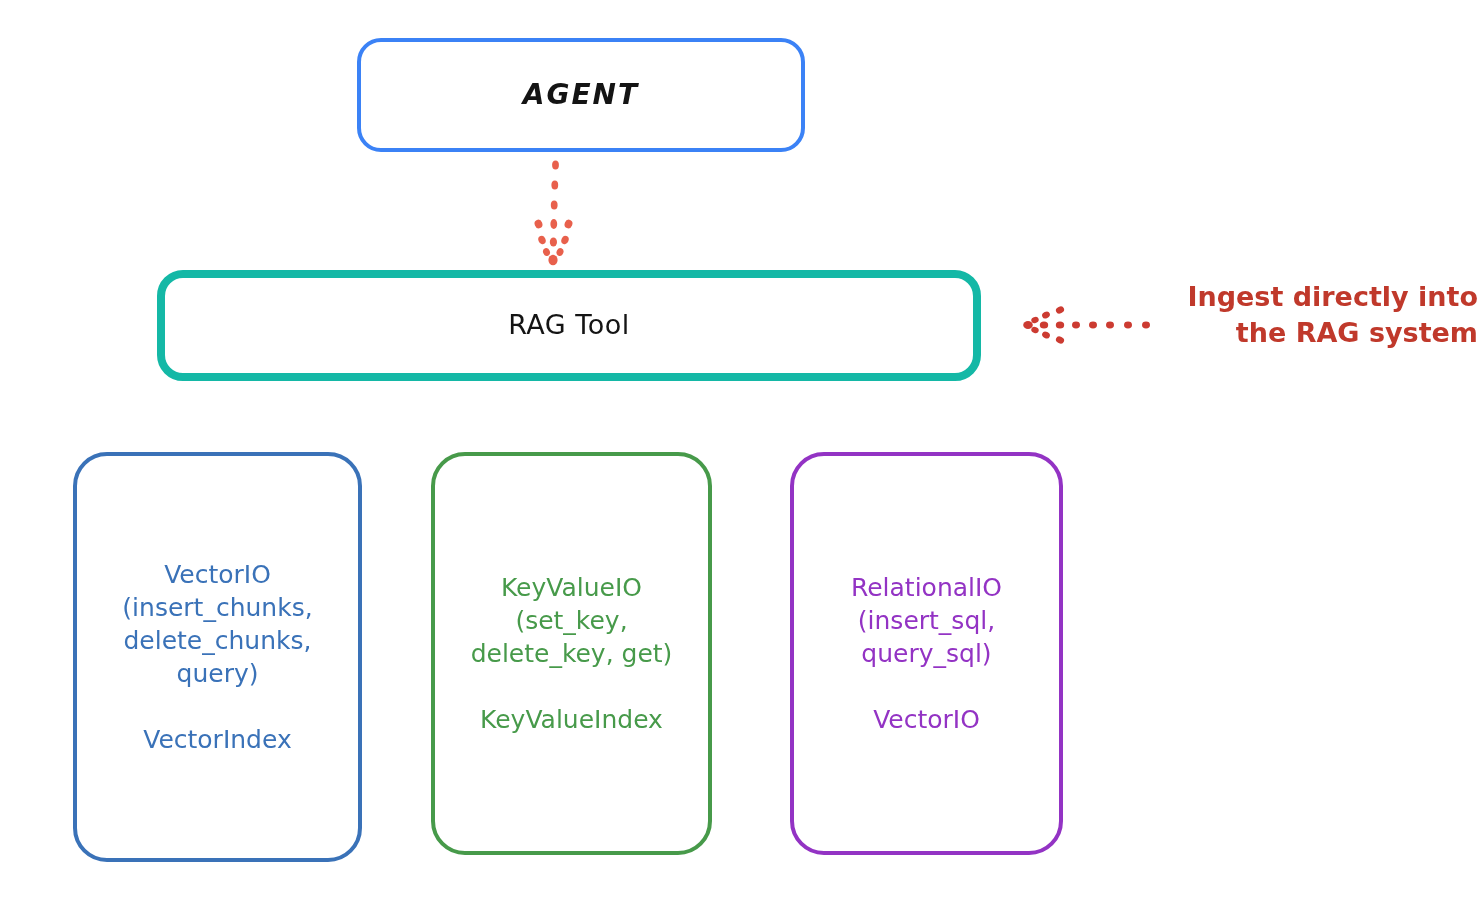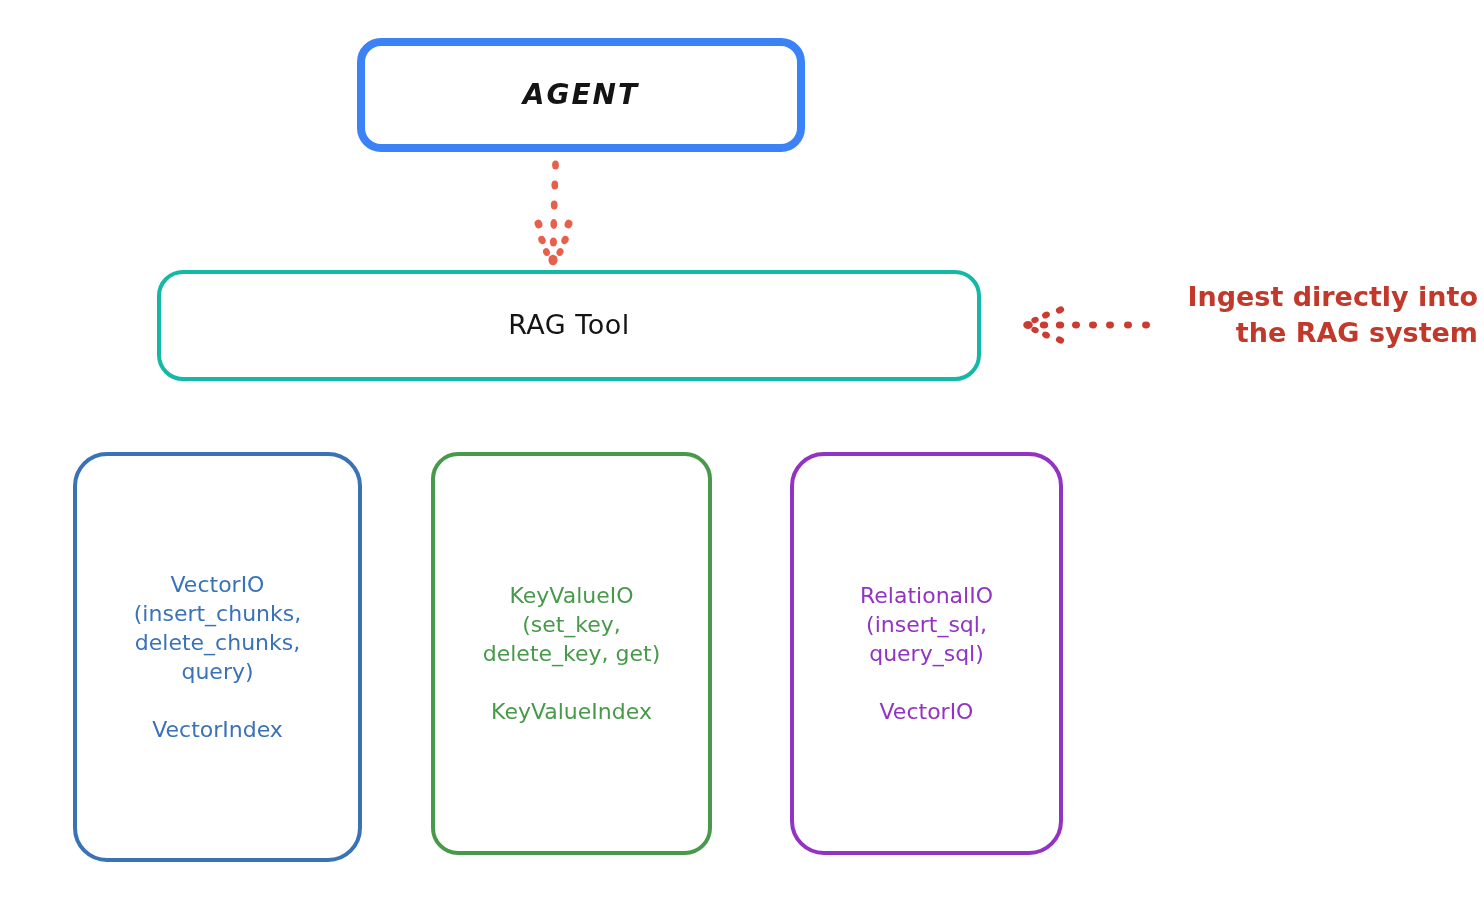--- a/index.html
+++ b/index.html
@@ -31,79 +31,78 @@
     white-space: pre-line;
     line-height: 1.28;
   }
 
   
   #agent-node {
     left: 357px;
     top: 38px;
     width: 448px;
     height: 114px;
-    border: 8px solid #3b82f6;
+    border: 4px solid #3b82f6;
     border-radius: 24px;
   }
   #agent-node .node-label {
     font-family: "DejaVu Sans", sans-serif;
     font-style: italic;
     font-weight: 700;
     font-size: 28px;
     letter-spacing: 2px;
     color: #141414;
   }
 
   
   #ragtool-node {
     left: 157px;
     top: 270px;
     width: 824px;
     height: 111px;
-    border: 4px solid #14b8a6;
+    border: 8px solid #14b8a6;
     border-radius: 26px;
   }
   #ragtool-node .node-label {
     font-family: "DejaVu Sans", sans-serif;
     font-size: 27px;
     font-weight: 500;
     letter-spacing: 0.5px;
     color: #141414;
   }
 
   
   .store-node {
     border-width: 4px;
     border-style: solid;
     border-radius: 34px;
     padding: 10px 12px;
   }
   .store-node .node-label {
     font-family: "DejaVu Sans", sans-serif;
-    font-size: 22px;
+    font-size: 25px;
     font-weight: 500;
     line-height: 1.32;
   }
 
   #vectorio-node {
     left: 73px;
     top: 452px;
     width: 289px;
     height: 410px;
     border-color: #3a72b8;
   }
   #vectorio-node .node-label { color: #3a72b8; }
 
   #keyvalueio-node {
     left: 431px;
     top: 452px;
     width: 281px;
     height: 403px;
     border-color: #479a4a;
-    border-radius: 27px;
   }
   #keyvalueio-node .node-label { color: #479a4a; }
 
   #relationalio-node {
     left: 790px;
     top: 452px;
     width: 273px;
     height: 403px;
     border-color: #9333c4;
   }

